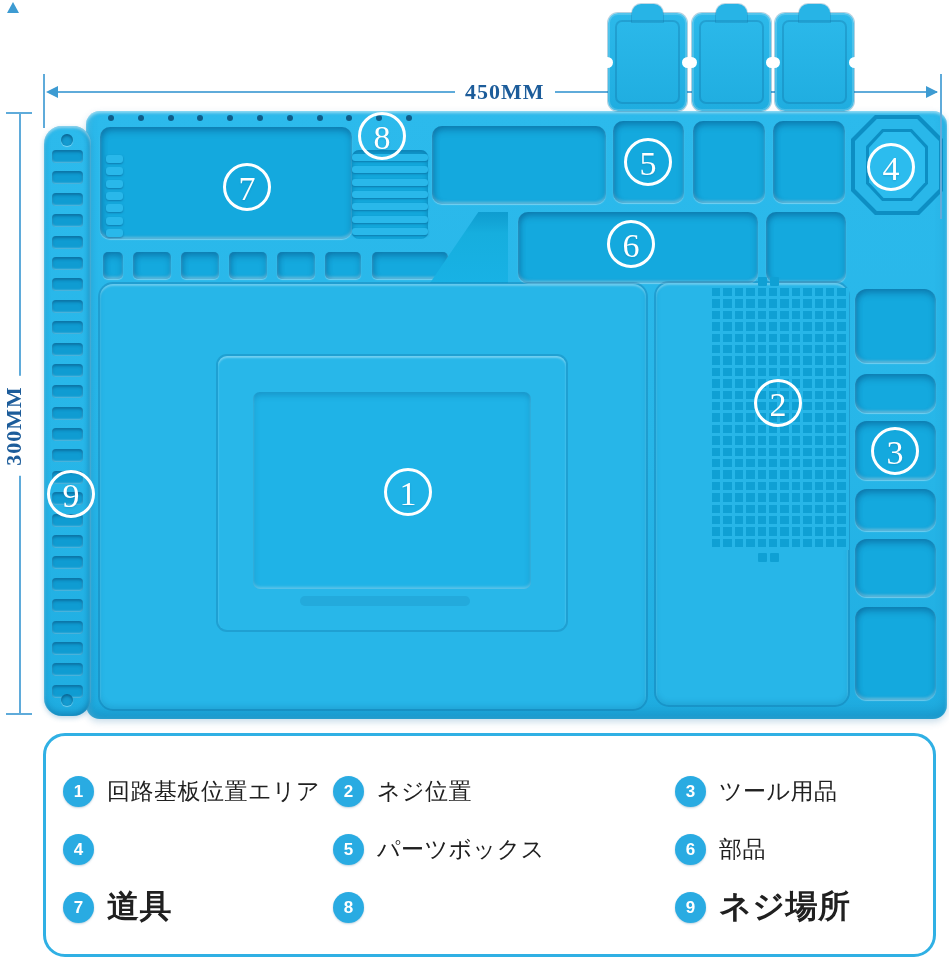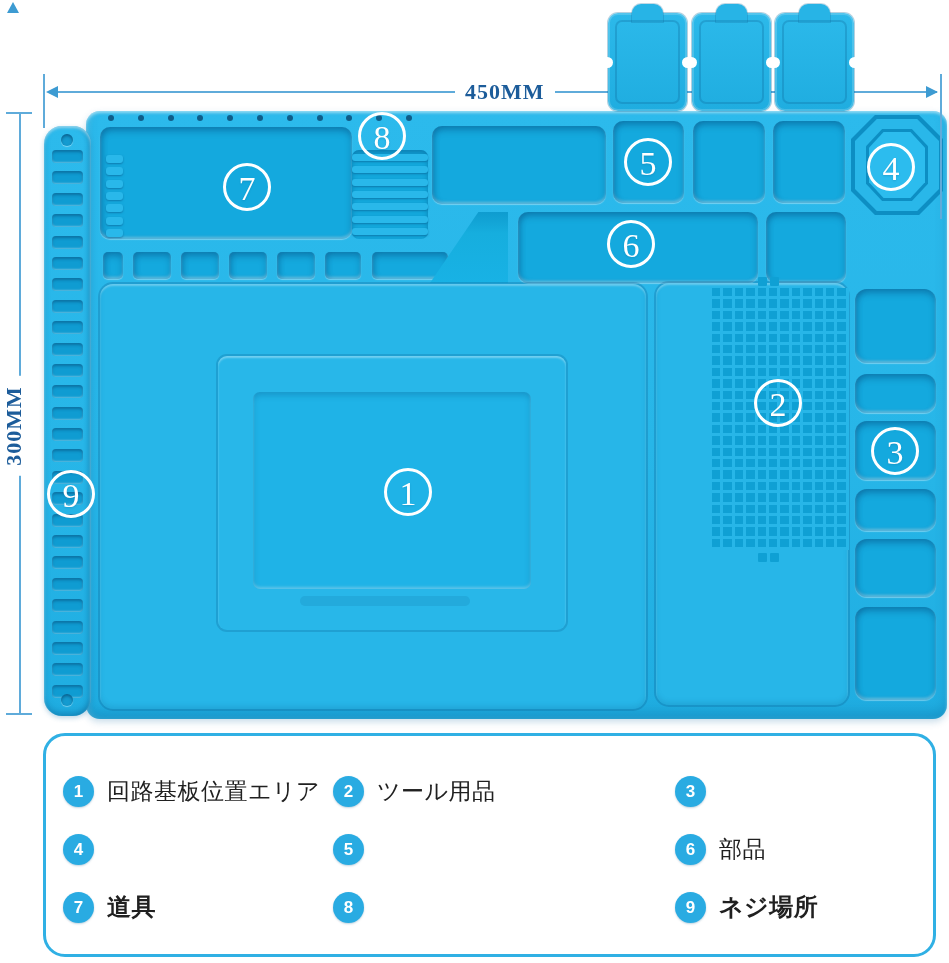--- a/index.html
+++ b/index.html
@@ -100,21 +100,21 @@
   
   #legend{position:absolute;left:43px;top:733px;width:893px;height:224px;background:#fff;
        border:3px solid #30b0e4;border-radius:22px;box-sizing:border-box;z-index:2;
        display:grid;grid-template-columns:270px 342px 1fr;grid-template-rows:58px 58px 58px;
        padding:26px 0 0 17px;}
   .legend-item{display:flex;align-items:center;gap:13px;}
   .legend-badge{width:31px;height:31px;border-radius:50%;background:#29abe2;color:#fff;
        font-weight:700;font-size:17px;line-height:31px;text-align:center;flex:0 0 31px;
        box-shadow:0 1px 2px rgba(0,80,130,.25);}
   .legend-label{font-size:23px;color:#202020;font-weight:500;letter-spacing:.5px;}
-  .legend-item.bold .legend-label{font-weight:800;font-size:24px;}
+  .legend-item.bold .legend-label{font-weight:800;font-size:32px;}
 </style>
 </head>
 <body>
 
 <div id="stage">
 
   <div class="arrow arrow-up" style="left:7px;top:2px;"></div>
   <div class="dimline" style="left:19px;top:112px;width:2px;height:602px;"></div>
   <div class="dimline" style="left:6px;top:112px;width:26px;height:2px;"></div>
   <div class="dimline" style="left:6px;top:713px;width:26px;height:2px;"></div>
@@ -267,30 +267,32 @@
   <div class="callout" style="left:358px;top:112px;">8</div>
   <div class="callout" style="left:47px;top:470px;">9</div>
 
   <div id="legend">
     <div class="legend-item">
       <span class="legend-badge">1</span>
       <span class="legend-label">回路基板位置エリア</span>
     </div>
     <div class="legend-item">
       <span class="legend-badge">2</span>
+      <span class="legend-label">ネジ位置</span>
+    </div>
+    <div class="legend-item">
+      <span class="legend-badge">3</span>
       <span class="legend-label">ツール用品</span>
     </div>
     <div class="legend-item">
-      <span class="legend-badge">3</span>
-    </div>
-    <div class="legend-item">
       <span class="legend-badge">4</span>
     </div>
     <div class="legend-item">
       <span class="legend-badge">5</span>
+      <span class="legend-label">パーツボックス</span>
     </div>
     <div class="legend-item">
       <span class="legend-badge">6</span>
       <span class="legend-label">部品</span>
     </div>
     <div class="legend-item bold">
       <span class="legend-badge">7</span>
       <span class="legend-label">道具</span>
     </div>
     <div class="legend-item bold">

